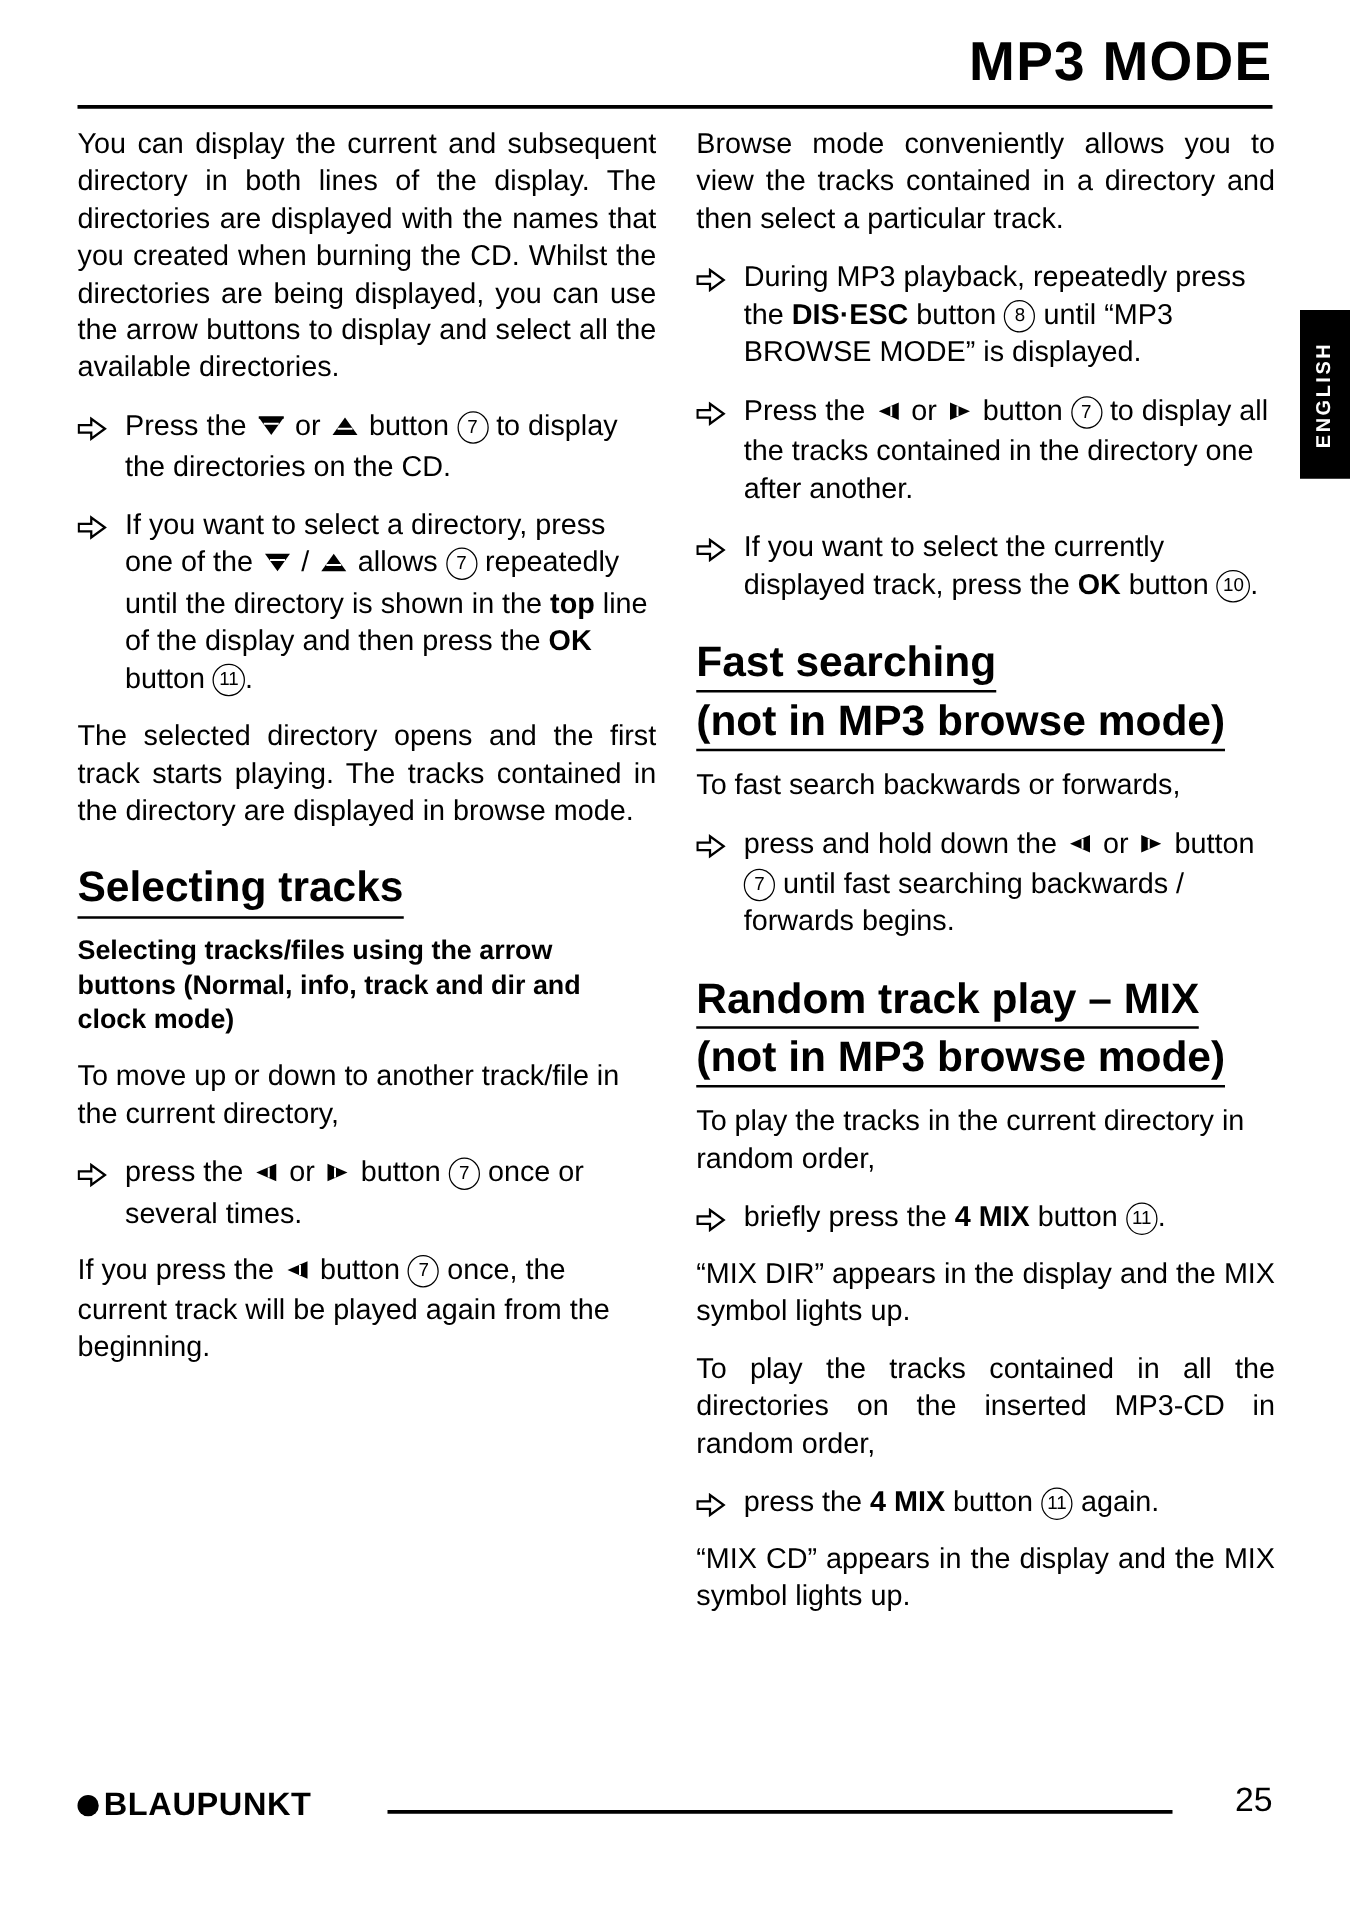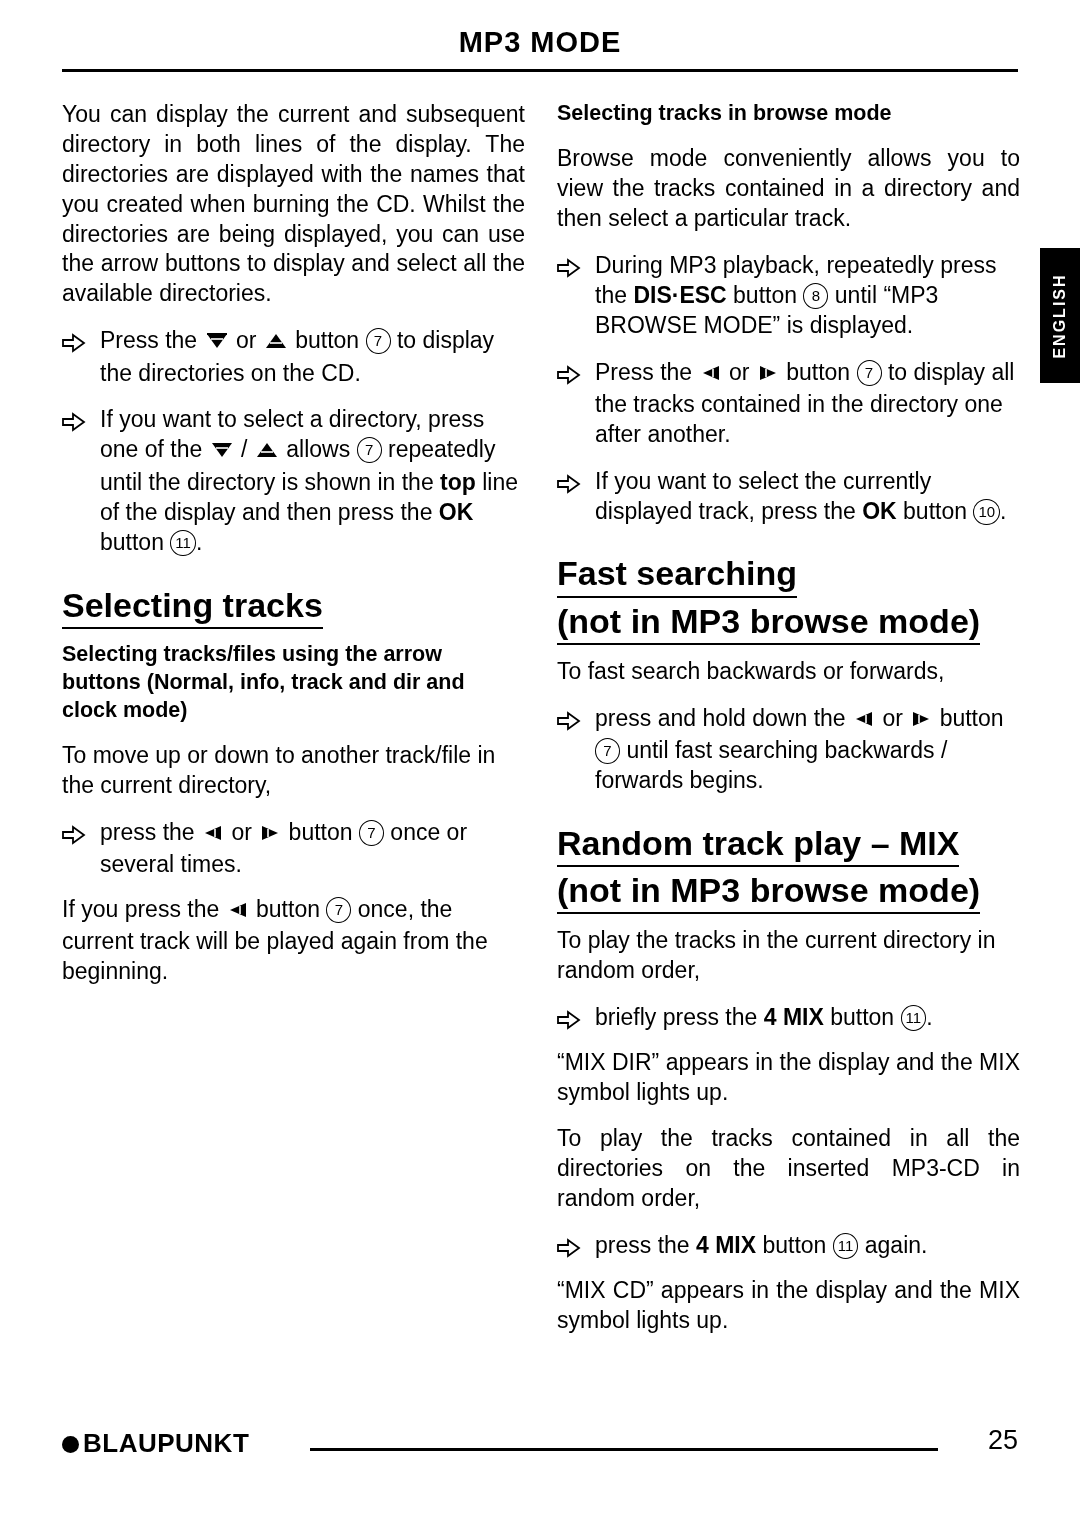--- a/index.html
+++ b/index.html
@@ -23,22 +23,22 @@
   }
 
   
   .header {
     position: absolute;
     left: 62px;
     top: 28px;
     width: 956px;
   }
   .header-title {
-    text-align: center;
-    font-size: 29px;
+    text-align: right;
+    font-size: 44px;
     font-weight: bold;
     letter-spacing: 1px;
     line-height: 1.0;
   }
   .header-rule {
     margin-top: 12px;
     border-top: 3px solid #000;
     width: 100%;
   }
 
@@ -227,20 +227,21 @@
       </span>
       <span>If you want to select a directory, press one of the </span><span class="glyph"><svg width="24" height="18" viewBox="0 0 24 18">
             <path d="M2 2 L22 2 L12 16 Z" fill="#000"></path>
             <path d="M6 7 L18 7" stroke="#fff" stroke-width="1.6"></path>
           </svg></span><span> / </span><span class="glyph"><svg width="24" height="18" viewBox="0 0 24 18">
             <path d="M12 2 L22 16 L2 16 Z" fill="#000"></path>
             <path d="M6 11 L18 11" stroke="#fff" stroke-width="1.6"></path>
           </svg></span><span> allows </span><span class="circ">7</span><span> repeatedly until the directory is shown in the </span><b>top</b><span> line of the display and then press the </span><b>OK</b><span> button </span><span class="circ wide">11</span><span>.</span>
     </div>
 
+    <p class="body">The selected directory opens and the first track starts playing. The tracks contained in the directory are displayed in browse mode.</p>
 
     <div class="h-section-wrap">
       <span class="line">Selecting tracks</span>
     </div>
 
     <div class="h-bold">Selecting tracks/files using the arrow buttons (Normal, info, track and dir and clock mode)</div>
 
     <p class="body nojust">To move up or down to another track/file in the current directory,</p>
 
     <div class="bullet">
@@ -260,21 +261,20 @@
 
     <p class="body nojust"><span>If you press the </span><span class="glyph"><svg width="22" height="18" viewBox="0 0 22 18">
             <path d="M19 2 L19 16 L3 9 Z" fill="#000"></path>
             <path d="M13 5 L13 13" stroke="#fff" stroke-width="1.6"></path>
           </svg></span><span> button </span><span class="circ">7</span><span> once, the current track will be played again from the beginning.</span></p>
 
   </div>
 
   <div class="col col-right">
 
-    <div class="h-bold">Selecting tracks in browse mode</div>
 
     <p class="body">Browse mode conveniently allows you to view the tracks contained in a directory and then select a particular track.</p>
 
     <div class="bullet">
       <span class="arrow">
         <svg width="24" height="20" viewBox="0 0 24 20">
             <path d="M1 7 L11 7 L11 2 L22 10 L11 18 L11 13 L1 13 Z" fill="none" stroke="#000" stroke-width="1.8"></path>
           </svg>
       </span>
       <span>During MP3 playback, repeatedly press the </span><b>DIS·ESC</b><span> button </span><span class="circ">8</span><span> until “MP3 BROWSE MODE” is displayed.</span>

